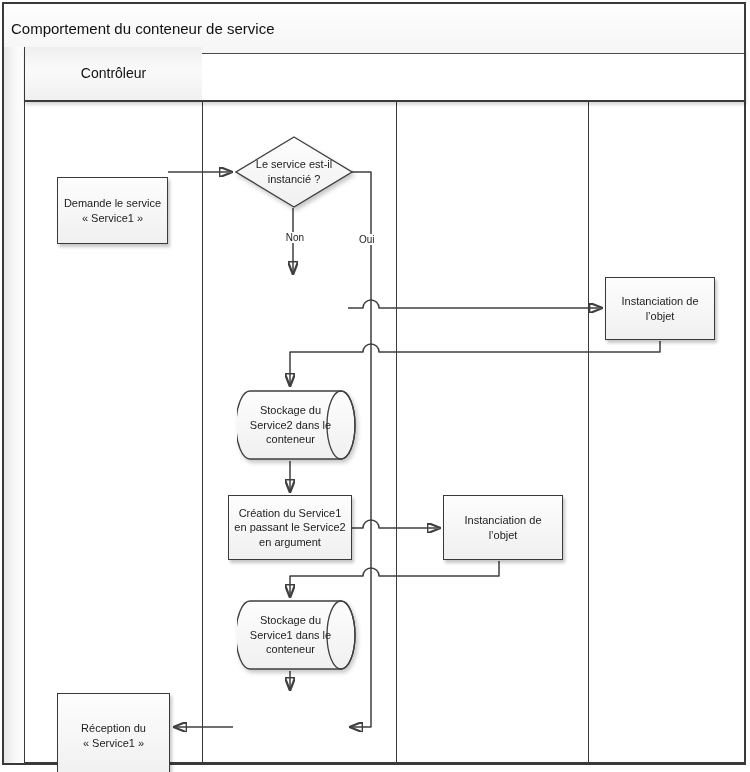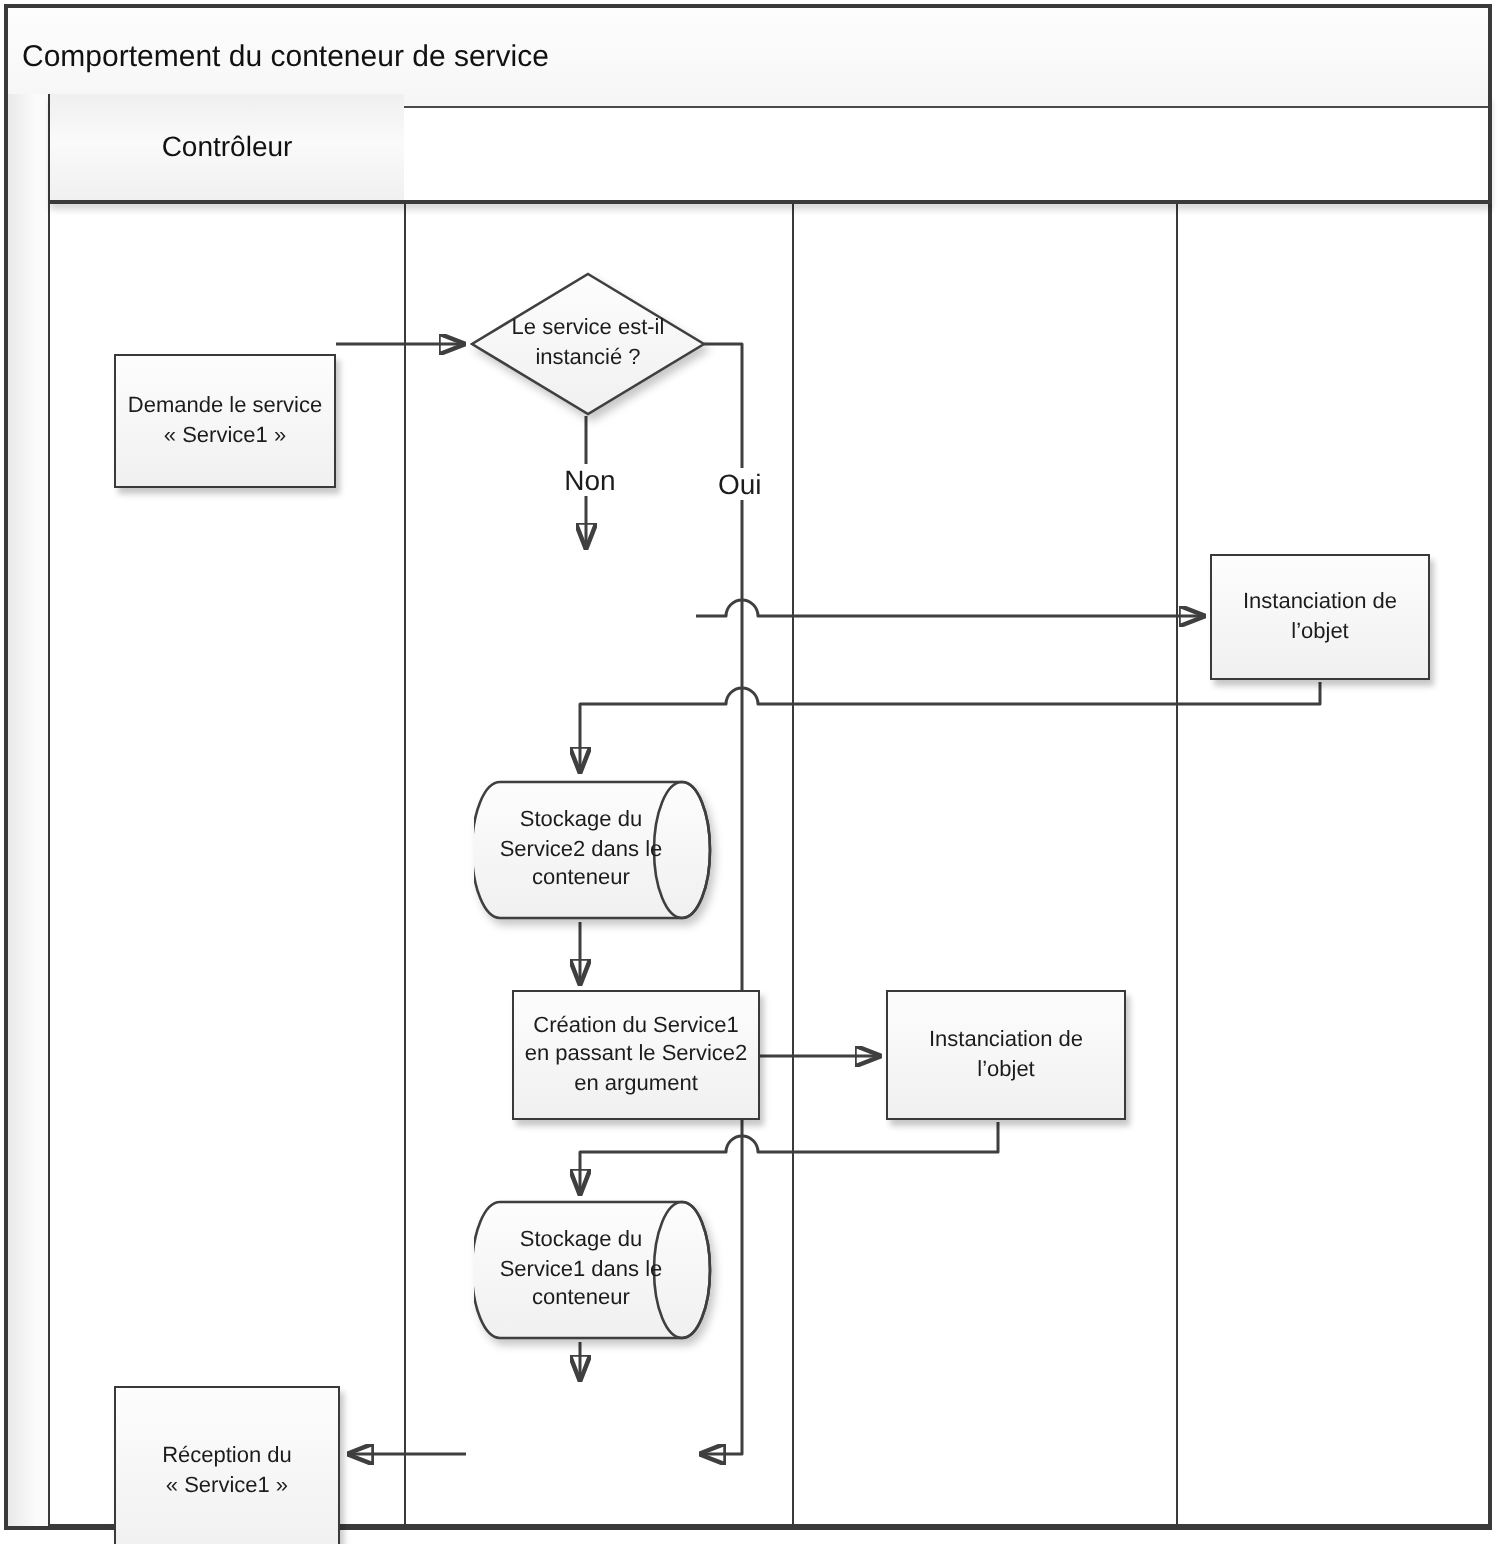--- a/index.html
+++ b/index.html
@@ -51,29 +51,29 @@
   .shape-wrap{position:absolute;z-index:4;}
   .shape-wrap svg{display:block;filter:drop-shadow(2px 3px 2px rgba(0,0,0,0.22));}
   .shape-wrap .overlay{
     position:absolute;left:0;top:0;width:100%;height:100%;box-sizing:border-box;
     display:flex;align-items:center;justify-content:center;text-align:center;
     font-size:11px;line-height:1.32;white-space:pre-line;color:#1c1c1c;
   }
   .cyl .overlay{padding-right:16px;padding-left:4px;}
   .edge-label{
     position:absolute;z-index:5;background:#ffffff;padding:0 2px;
-    font-size:14px;color:#1c1c1c;
+    font-size:10px;color:#1c1c1c;
   }
   
   .n-demande{left:57px;top:138px;width:111px;height:67px;margin-top:39px;}
   .n-decision{left:235px;top:136px;width:118px;height:72px;}
   .n-creation2{left:237px;top:277px;width:111px;height:63px;}
   .n-instanciation2{left:605px;top:277px;width:110px;height:63px;}
   .n-stockage2{left:237px;top:389px;width:119px;height:72px;}
-  .n-creation1{left:228px;top:495px;width:124px;height:65px;margin-left:28px;}
+  .n-creation1{left:228px;top:495px;width:124px;height:65px;}
   .n-instanciation1{left:443px;top:495px;width:120px;height:65px;}
   .n-stockage1{left:237px;top:599px;width:119px;height:72px;}
   .n-envoi{left:233px;top:693px;width:114px;height:67px;}
   .n-reception{left:57px;top:693px;width:113px;height:85px;}
   .lbl-non{left:277px;top:232px;width:32px;text-align:center;}
   .lbl-oui{left:357px;top:234px;width:28px;text-align:left;}
 </style>
 </head>
 <body>
 

